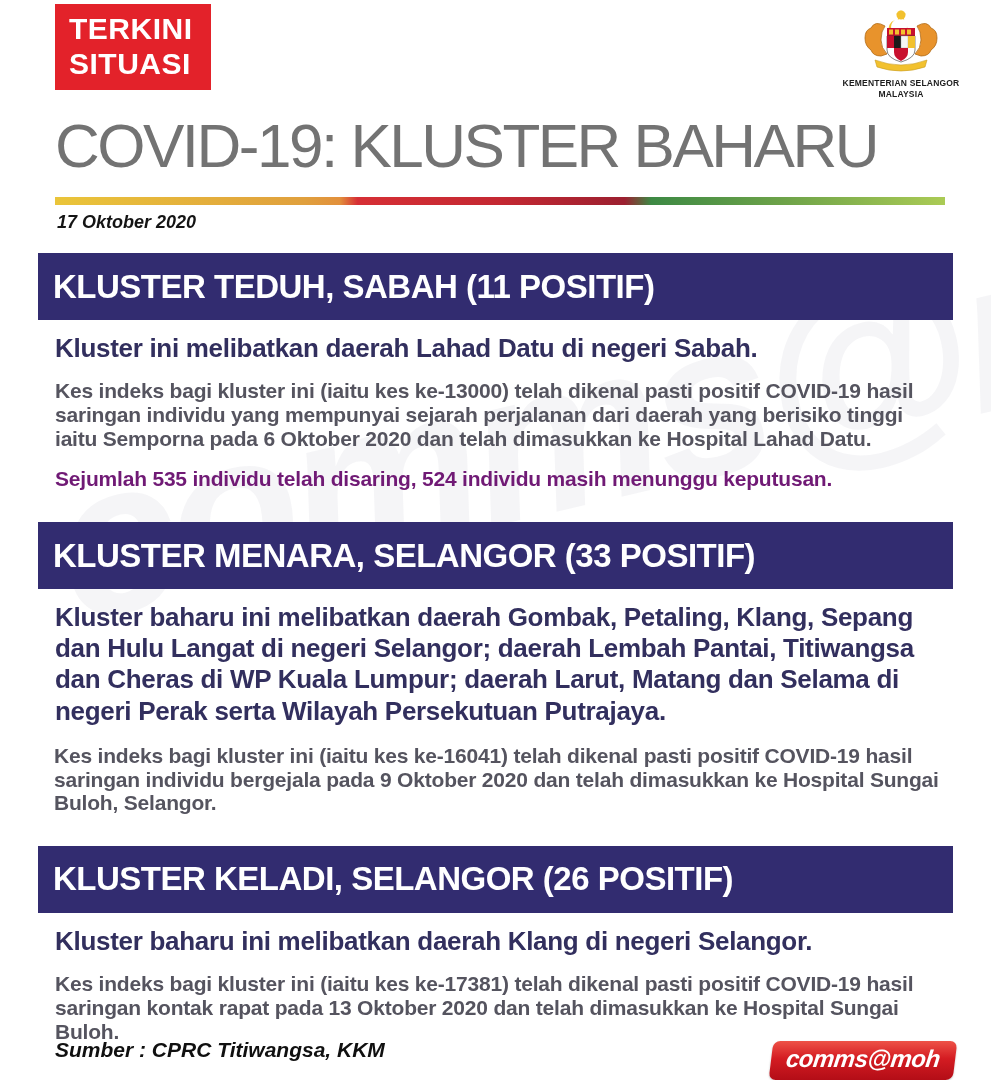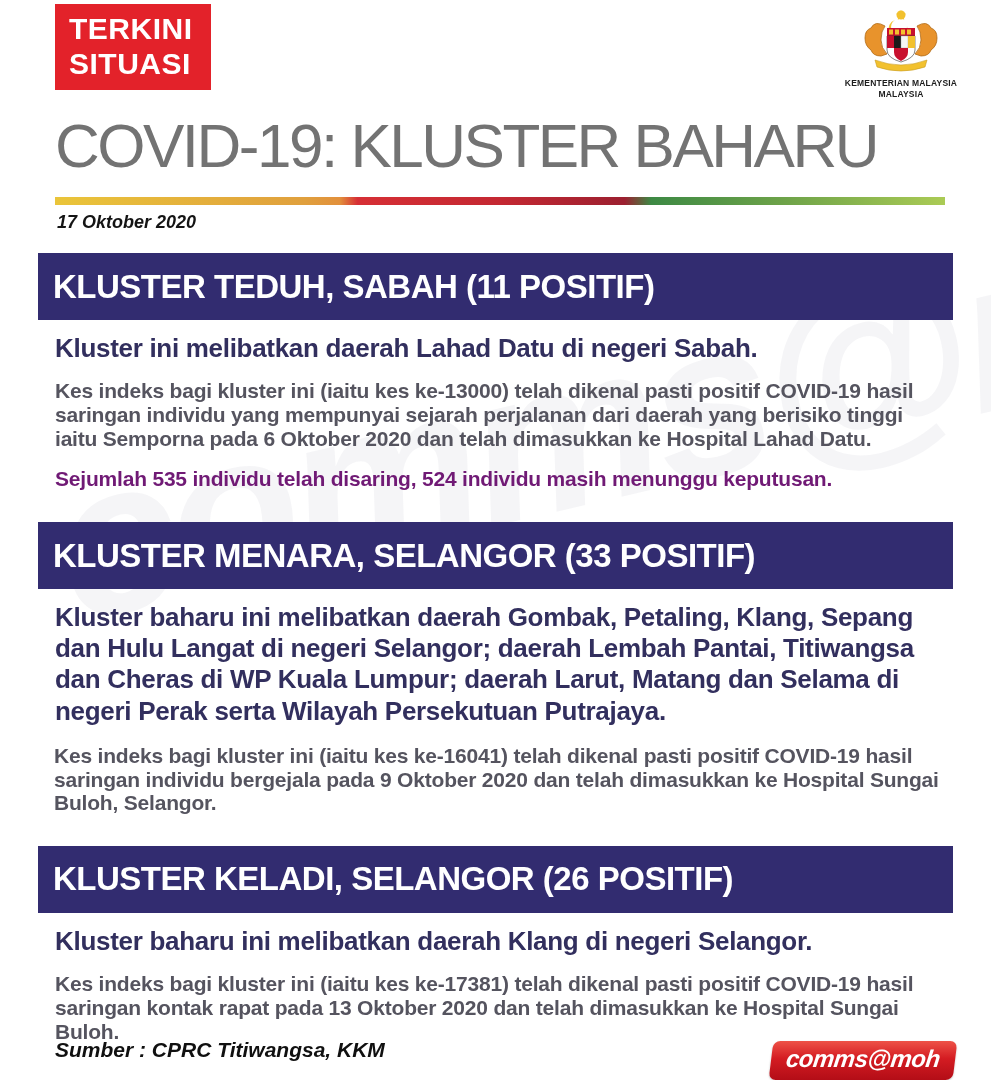--- a/index.html
+++ b/index.html
@@ -120,21 +120,21 @@
         <rect x="63" y="28" width="7" height="12" fill="#f2c12e"></rect>
         <path d="M49 40 h14 v4 q0 6 -7 9 q-7 -3 -7 -9 z" fill="#c8102e"></path>
 
         <path d="M40 18 q-10 -6 -14 2 q-6 2 -6 10 q0 8 6 12 q2 6 10 6 l6 -2 q-6 -6 -6 -14 q0 -9 4 -14 z" fill="#e8932c" stroke="#b06a14" stroke-width="0.8"></path>
         <path d="M72 18 q10 -6 14 2 q6 2 6 10 q0 8 -6 12 q-2 6 -10 6 l-6 -2 q6 -6 6 -14 q0 -9 -4 -14 z" fill="#e8932c" stroke="#b06a14" stroke-width="0.8"></path>
 
         <path d="M30 52 q26 10 52 0 l-2 7 q-24 8 -48 0 z" fill="#f2c12e" stroke="#c79a1d" stroke-width="0.6"></path>
       </svg>
     </span>
     <div class="logo-caption">
-      <div>KEMENTERIAN MALAYSIA</div>
+      <div>KEMENTERIAN SELANGOR</div>
       <div>MALAYSIA</div>
     </div>
   </div>
 
   <div class="main-title">COVID-19: KLUSTER BAHARU</div>
 
   <div class="divider"></div>
 
   <div class="report-date">17 Oktober 2020</div>
 

